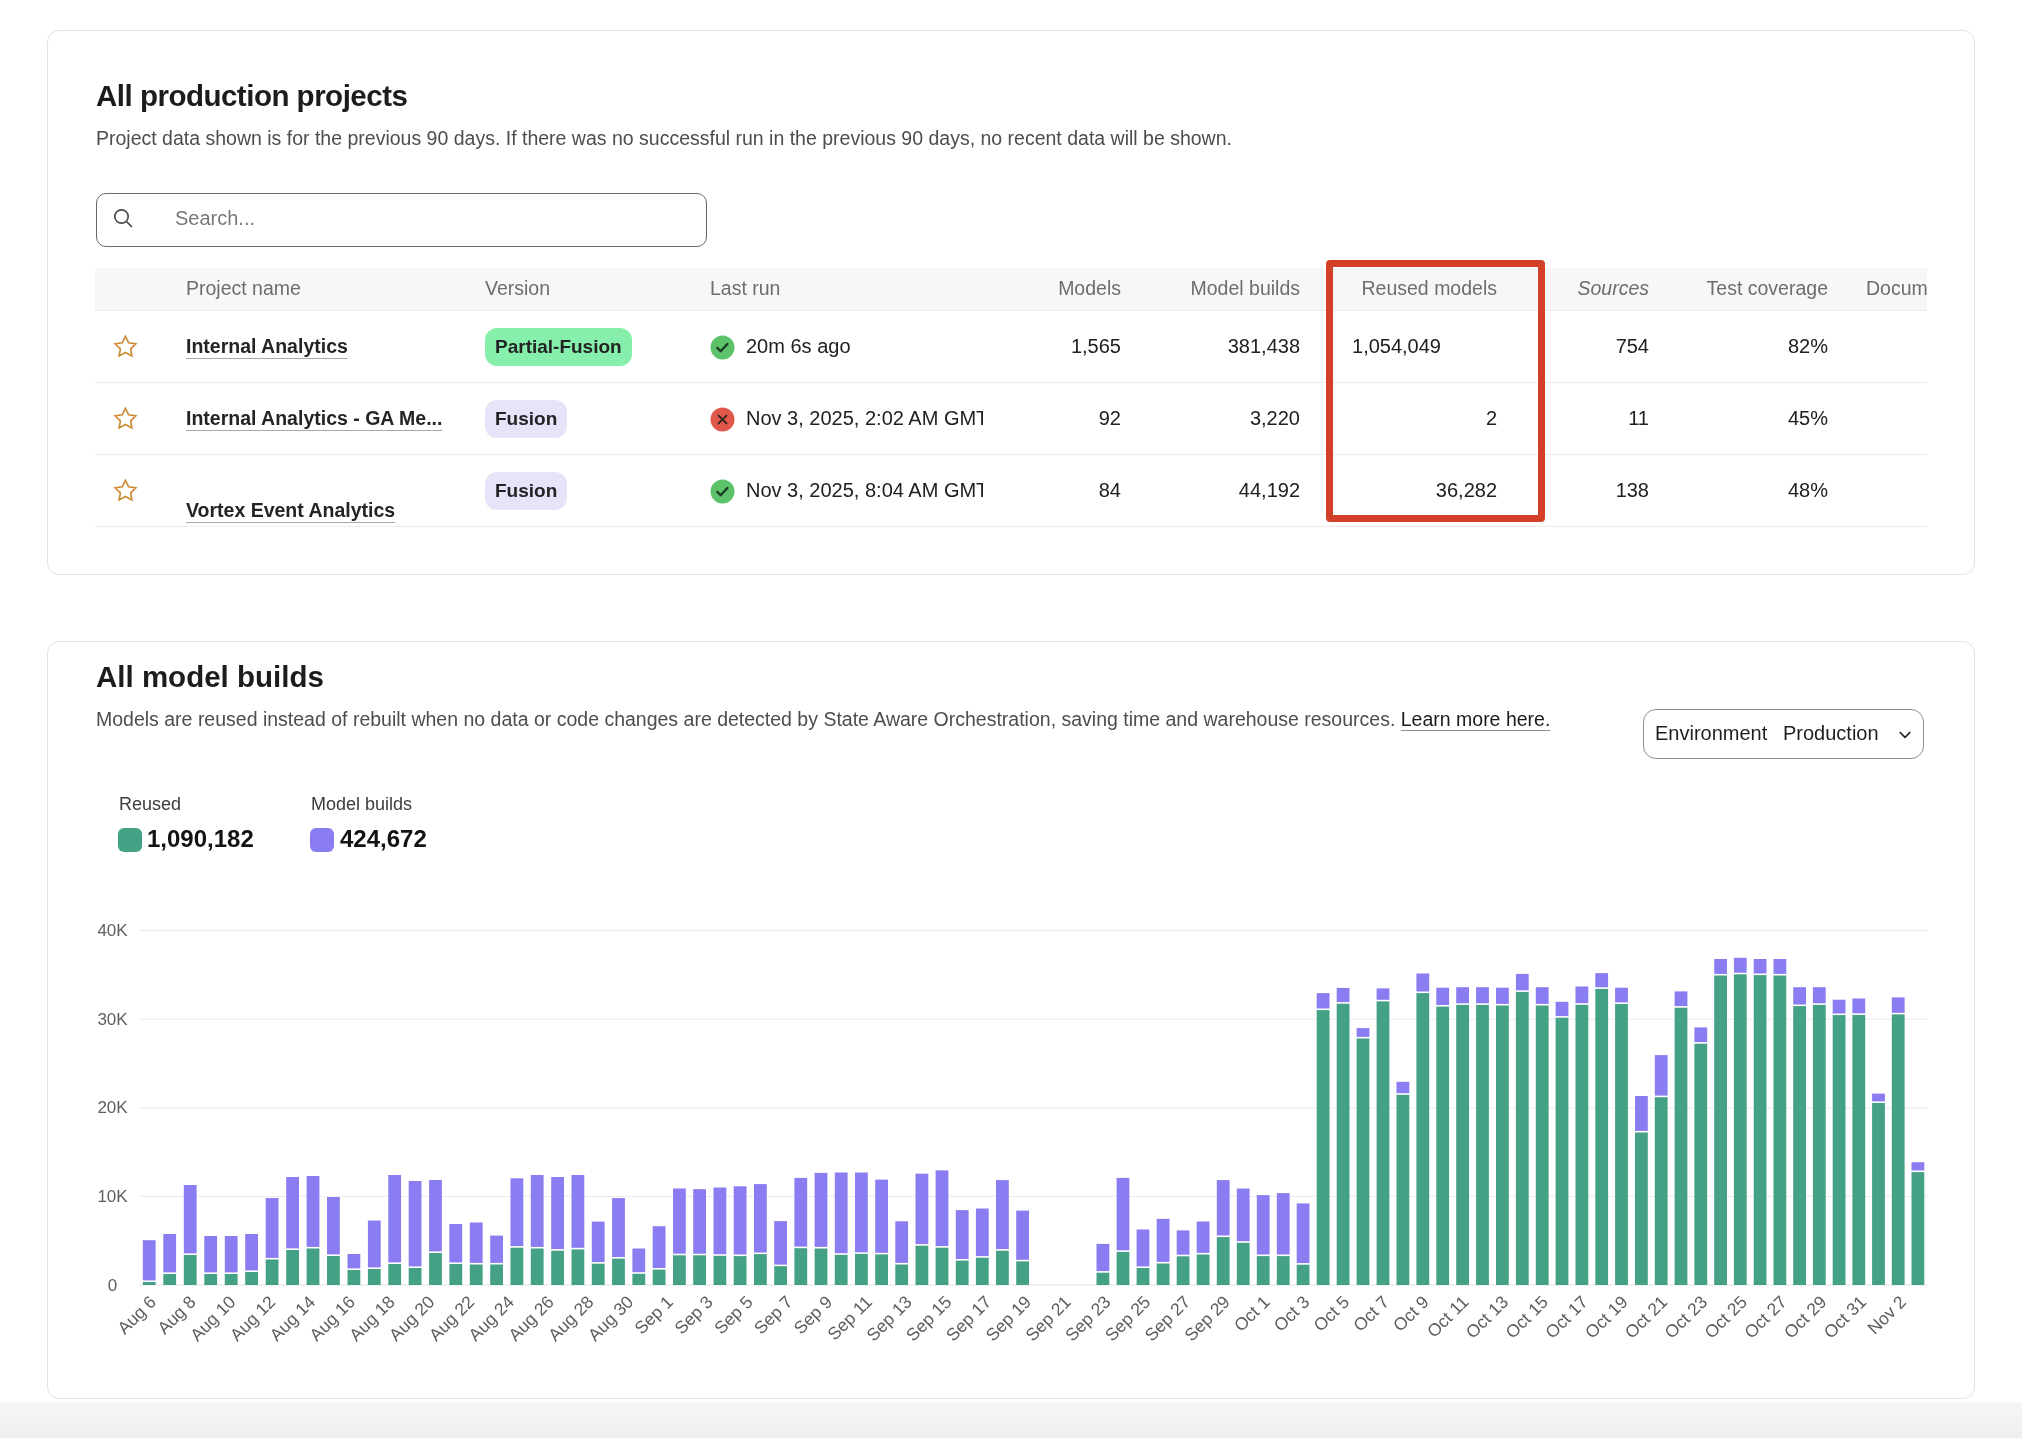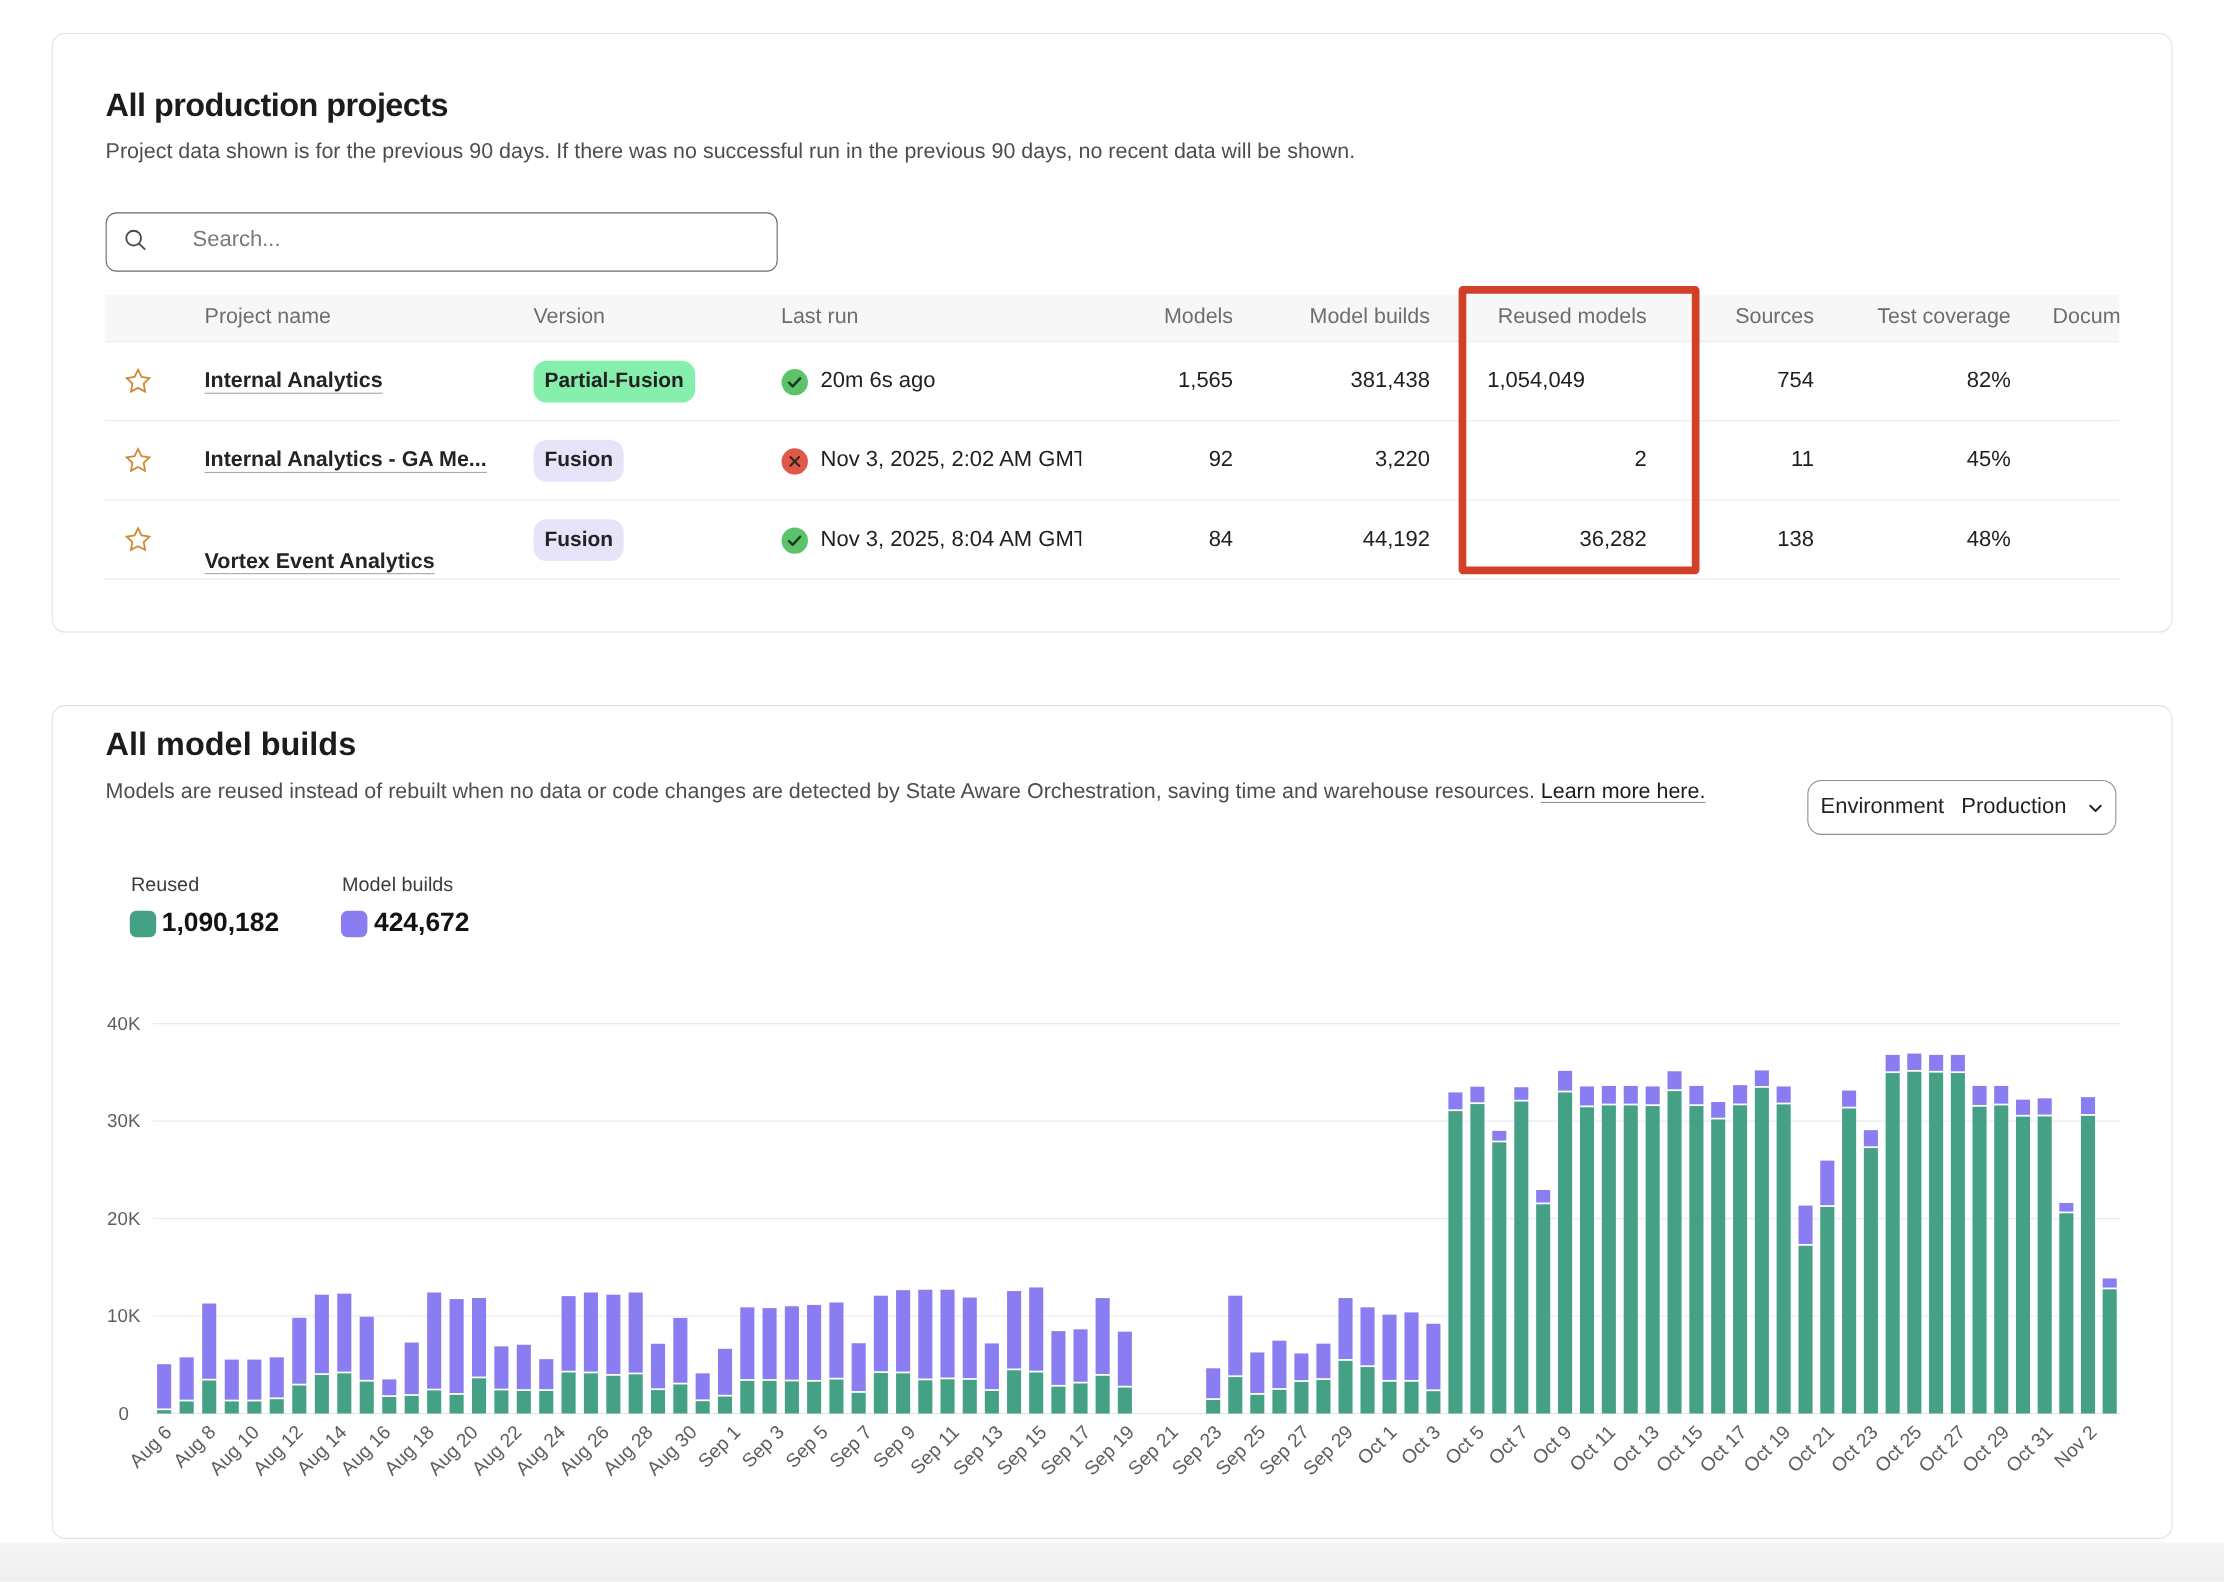--- a/index.html
+++ b/index.html
@@ -33,21 +33,21 @@
   <div class="abs" style="left:0; top:113.5px; width:1832px; border-top:1px solid #ececec;"></div>
   <div class="abs" style="left:0; top:185.5px; width:1832px; border-top:1px solid #ececec;"></div>
   <div class="abs" style="left:0; top:257.5px; width:1832px; border-top:1px solid #ececec;"></div>
 
   <div class="abs hdr" style="left:91px; top:9px;">Project name</div>
   <div class="abs hdr" style="left:390px; top:9px;">Version</div>
   <div class="abs hdr" style="left:615px; top:9px;">Last run</div>
   <div class="abs hdr r" style="left:876px; top:9px; width:150px;">Models</div>
   <div class="abs hdr r" style="left:1055px; top:9px; width:150px;">Model builds</div>
   <div class="abs hdr r" style="left:1252px; top:9px; width:150px;">Reused models</div>
-  <div class="abs hdr r" style="left:1404px; top:9px; width:150px;">Sources</div>
+  <div class="abs hdr r" style="left:1404px; top:9px; width:150px;font-style:italic;">Sources</div>
   <div class="abs hdr r" style="left:1583px; top:9px; width:150px;">Test coverage</div>
   <div class="abs hdr" style="left:1771px; top:9px;">Docume</div>
 
   <div class="abs" style="left:18px; top:65.5px;"><svg width="25" height="25" viewBox="0 0 24 24" fill="none" stroke="#cf8a35" stroke-width="1.6" stroke-linejoin="miter">
         <path d="M12 2.2l3.05 6.2 6.85 1-4.95 4.82 1.17 6.82L12 17.82l-6.12 3.22 1.17-6.82-4.95-4.82 6.85-1z"></path>
       </svg></div>
   <div class="abs pname" style="left:91px; top:66.5px;">Internal Analytics</div>
   <div class="badge" style="left:390px; top:59.5px; background:#86efac; color:#232323;">Partial-Fusion</div>
   <div class="abs" style="left:615px; top:66.5px;"><svg width="25" height="25" viewBox="0 0 24 24">
         <circle cx="12" cy="12" r="11.5" fill="#5cc36a"></circle>

